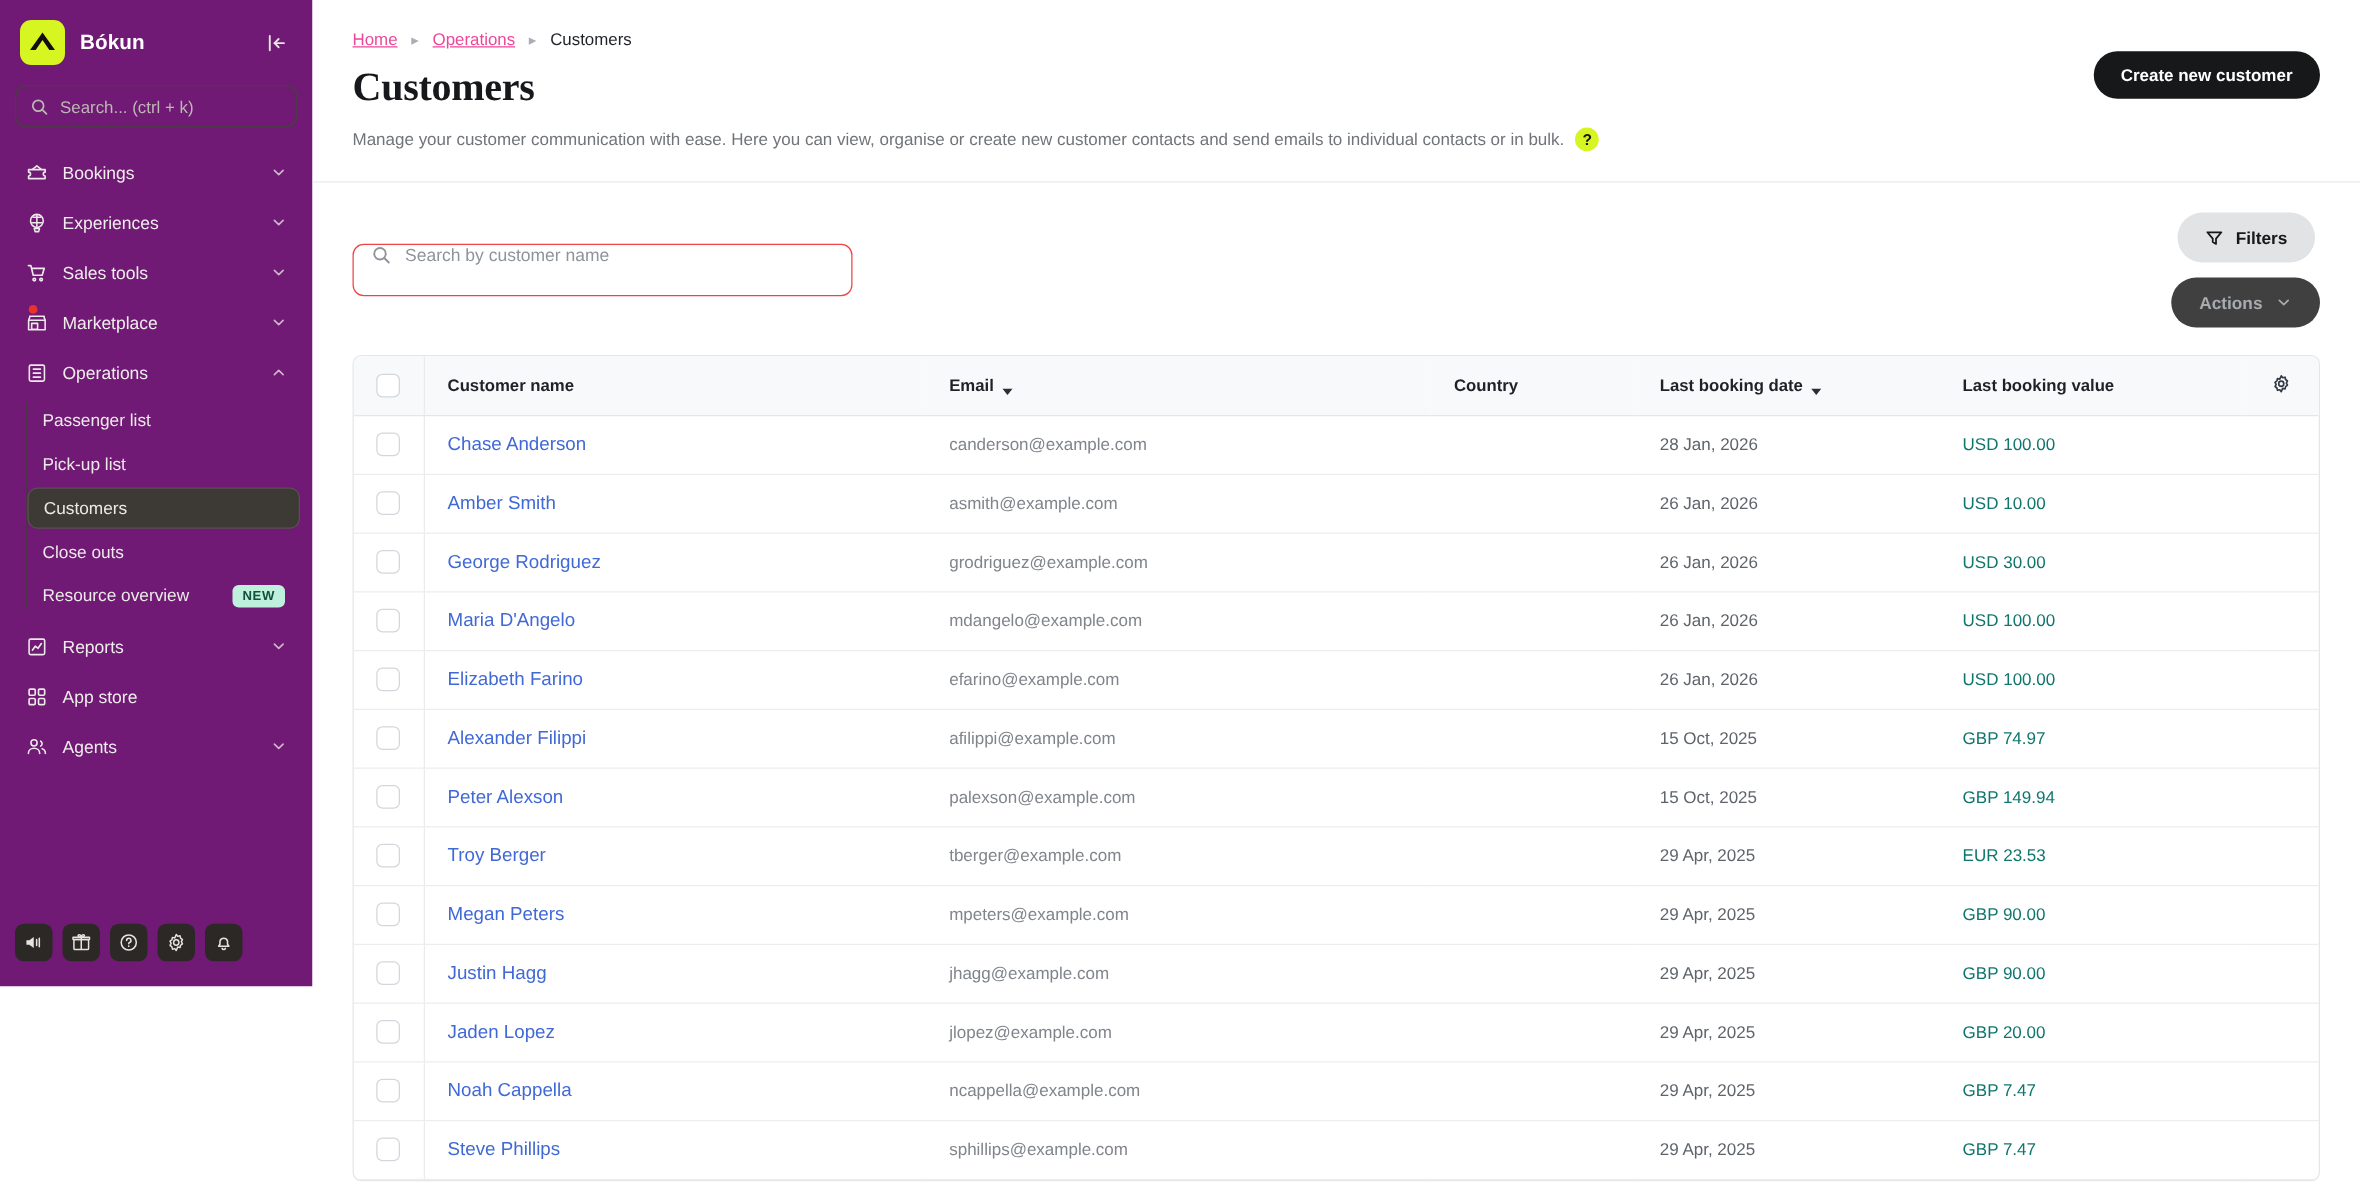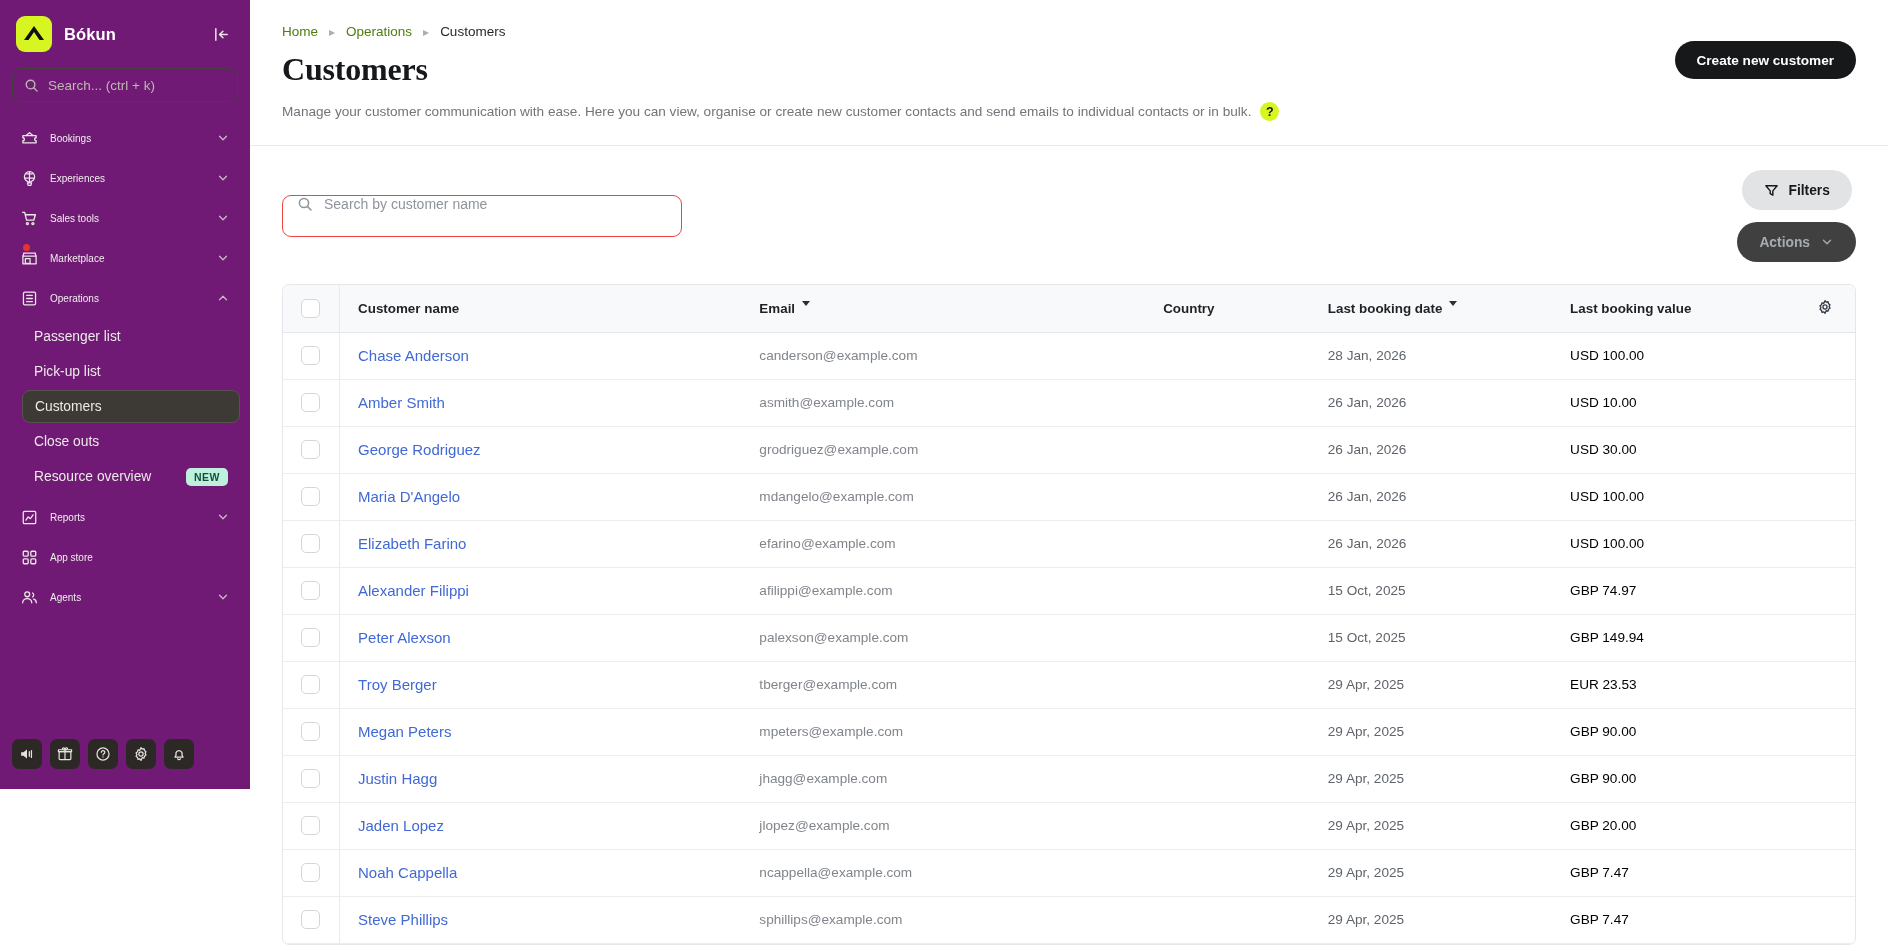--- a/index.html
+++ b/index.html
@@ -47,21 +47,21 @@
     color: #bdb8b3; font-size: 13.5px;
     background: transparent;
   }
   .sb-search svg { flex: 0 0 15px; }
 
   .nav { flex: 1; overflow: hidden; padding-top: 2px; }
   .nav-item {
     display: flex; align-items: center; gap: 12px;
     height: 40px; margin: 0 10px; padding: 0 10px;
     border-radius: 8px; cursor: pointer; position: relative;
-    color: #f0eeec; font-size: 10px;
+    color: #f0eeec; font-size: 14px;
   }
   .nav-item .ni-icon { width: 18px; height: 18px; flex: 0 0 18px; display:flex; align-items:center; justify-content:center; }
   .nav-item .ni-label { flex: 1; white-space: nowrap; }
   .chev { width: 14px; height: 14px; flex: 0 0 14px; opacity: .85; }
   .dot {
     position: absolute; left: 13px; top: 6px;
     width: 7px; height: 7px; border-radius: 50%; background: #e8322a;
   }
   .submenu { position: relative; margin: 2px 0 4px 0; }
   .submenu::before {
@@ -93,21 +93,21 @@
     display: flex; align-items: center; justify-content: center;
     cursor: pointer; color: #e6e3e0;
   }
 
   
   .main { flex: 1; height: 951px; background: #fff; overflow: hidden; position: relative; }
   .crumbs {
     display: flex; align-items: center; gap: 11px;
     padding: 24px 0 0 32px; font-size: 13.5px;
   }
-  .crumbs .c-link { color: #4d7c0f; cursor: pointer; }
+  .crumbs .c-link { color: #ec4899; cursor: pointer; text-decoration: underline; }
   .crumbs .c-cur { color: #1f2328; }
   .crumbs .c-sep { color: #a9aeb4; font-size: 12px; }
 
   .page-title {
     font-family: "Liberation Serif", serif;
     font-size: 32px; font-weight: 700; color: #16181b;
     padding: 12px 0 0 32px; letter-spacing: -.2px;
   }
   .subtitle {
     padding: 14px 0 0 32px; font-size: 13.6px; color: #71757a;
@@ -171,29 +171,29 @@
   th.c-check, td.c-check {
     width: 56px; padding: 0 0 0 18px;
     border-right: 1px solid #e9ebed;
   }
   th.c-name, td.c-name { width: 398px; }
   th.c-email, td.c-email { width: 400px; }
   th.c-country, td.c-country { width: 163px; }
   th.c-date, td.c-date { width: 240px; }
   th.c-value, td.c-value { width: 240px; }
   th.c-gear, td.c-gear { width: 60px; padding: 0; text-align: center; }
-  .th-inner { display: inline-flex; align-items: flex-start; gap: 7px; }
+  .th-inner { display: inline-flex; align-items: flex-end; gap: 7px; }
   .sort-caret { width: 0; height: 0; border-left: 4.5px solid transparent; border-right: 4.5px solid transparent; border-top: 5.5px solid #2a2f36; display:inline-block; }
 
   tbody tr { height: 47px; border-bottom: 1px solid #ebedef; }
   tbody td { padding: 0 0 0 18px; font-size: 13.6px; vertical-align: middle; }
   td.c-name a { color: #4169d6; text-decoration: none; cursor: pointer; font-size: 15px; }
   td.c-email { color: #80858b; }
   td.c-date { color: #5f646b; }
-  td.c-value { color: #000000; }
+  td.c-value { color: #0f766e; }
   .cbox {
     width: 19px; height: 19px; border: 1.4px solid #d3d7db;
     border-radius: 5px; background: #fff; cursor: pointer; display: block;
   }
   .gear { color: #323a45; cursor: pointer; display:inline-flex; }
 </style>
 </head>
 <body>
 
 <div class="app">

